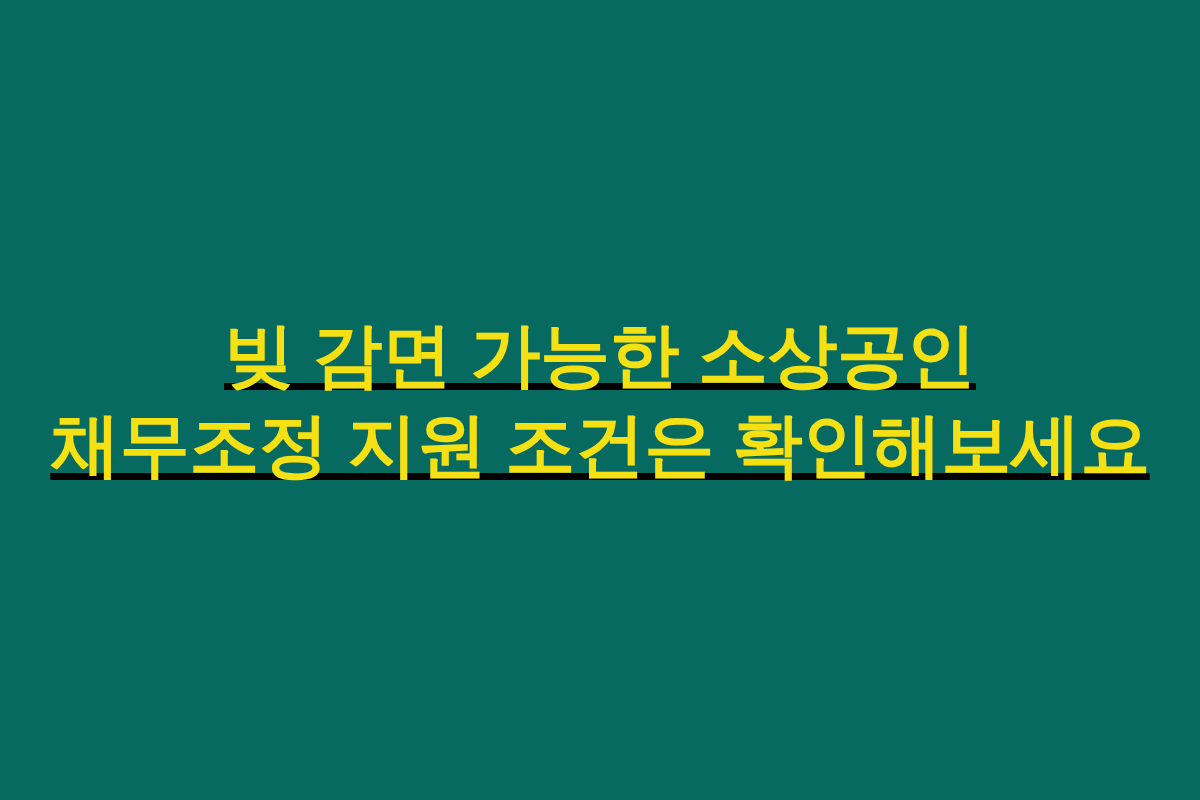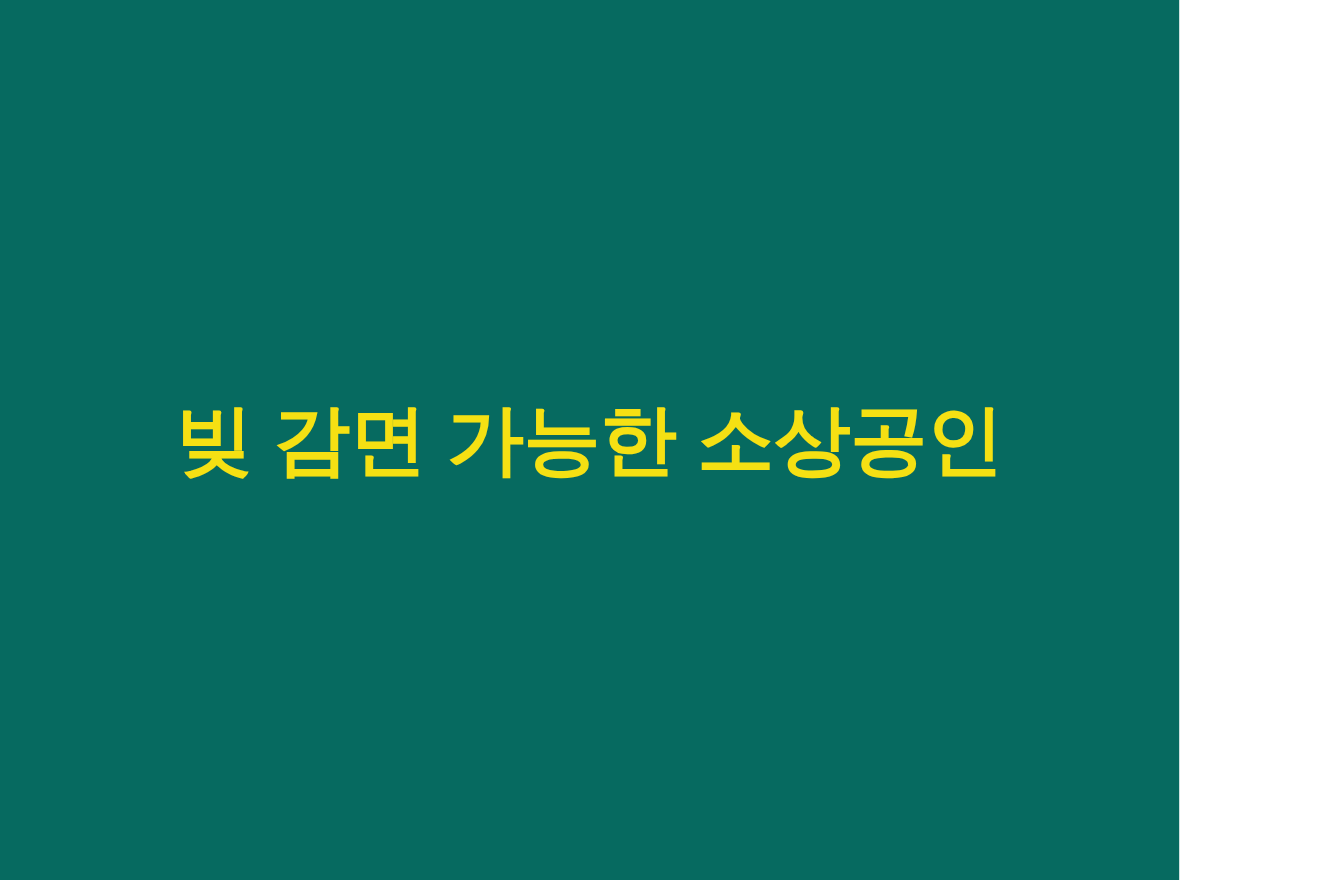--- a/index.html
+++ b/index.html
@@ -11,27 +11,28 @@
   body {
     width: 1200px;
     height: 800px;
     overflow: hidden;
     font-family: "Liberation Sans", "DejaVu Sans", sans-serif;
   }
 
   #banner {
     position: relative;
     box-sizing: border-box;
-    width: 1072px;
+    width: 1200px;
     height: 800px;
     display: flex;
     flex-direction: column;
     align-items: center;
     justify-content: center;
     background: #066a60;
+    text-decoration: underline;
     -webkit-font-smoothing: antialiased;
   }
 
   #headline {
     display: flex;
     flex-direction: column;
     align-items: center;
     justify-content: center;
     width: 100%;
     padding: 0 24px;
@@ -59,16 +60,17 @@
 </style>
 </head>
 <body>
 
 <div id="banner" style="background: rgb(6, 106, 96);">
 
   <div id="headline">
 
     <span class="headline-line line-1" style="color: rgb(245, 224, 19);">빚 감면 가능한 소상공인</span>
 
+    <span class="headline-line line-2" style="color: rgb(245, 224, 19);">채무조정 지원 조건은 확인해보세요</span>
 
   </div>
 
 </div>
 
 </body></html>

